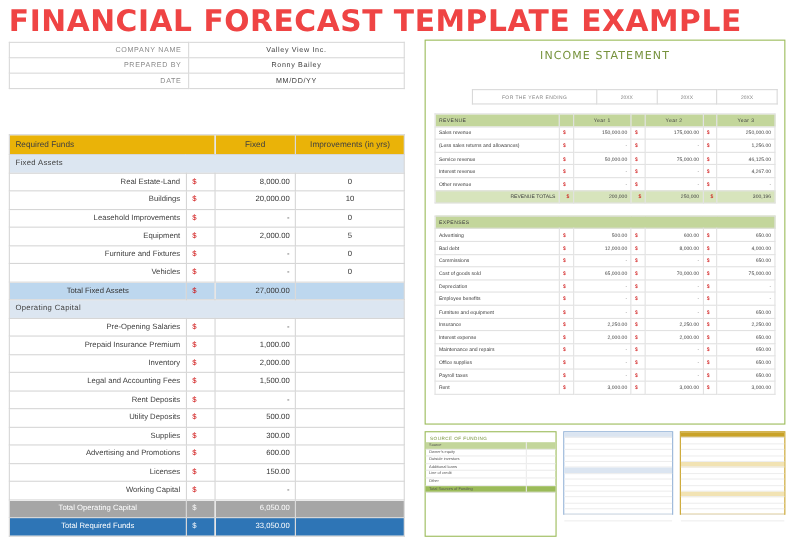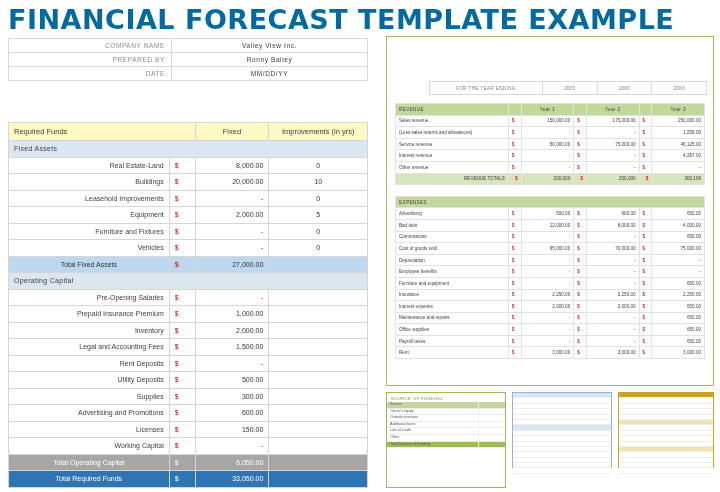--- a/index.html
+++ b/index.html
@@ -10,21 +10,21 @@
     color:#333;
     overflow:hidden;
     position:relative;
   }
   .page{position:relative;width:720px;height:492px;}
 
   
   .main-title{
     position:absolute;left:8px;top:4px;
     font-size:27px;font-weight:bold;letter-spacing:.5px;
-    color:#0369a1;
+    color:#ef4444;
     font-family:"DejaVu Sans", sans-serif;
   }
 
   
   .hdr-table{
     position:absolute;left:8px;top:38px;width:360px;
     border-collapse:collapse;font-size:6.5px;color:#7f7f7f;
   }
   .hdr-table td{
     border:1px solid #d9d9d9;height:13px;padding:0 6px;
@@ -41,21 +41,21 @@
   }
   .exp-table{
     position:absolute;left:8px;top:122px;width:360px;
     border-collapse:collapse;font-size:7px;
   }
   .exp-table td,.exp-table th{
     border:1px solid #d6d6d6;height:15.5px;padding:0 5px;
     white-space:nowrap;overflow:hidden;
   }
   .exp-table th{
-    background:#fef9c3;color:#404040;font-weight:normal;font-size:7.5px;
+    background:#eab308;color:#404040;font-weight:normal;font-size:7.5px;
     text-align:center;height:17px;
   }
   .exp-table th.c0{text-align:left;}
   .col0{width:168px;}
   .col1{width:18px;text-align:left;color:#c00;}
   .col2{width:72px;text-align:right;}
   .col3{width:92px;text-align:center;}
   .sec{background:#dce6f1;color:#404040;text-align:left;letter-spacing:.3px;}
   .ind{text-align:right;color:#404040;padding-right:8px;}
   .tot-blue{background:#bdd7ee;font-weight:normal;}
@@ -262,20 +262,21 @@
         <tr>
           <td class="col0 tot-label tot-dark">Total Required Funds</td>
           <td class="col1 tot-dark"><span class="money-sym">$</span></td>
           <td class="col2 tot-dark">33,050.00</td>
           <td class="col3 tot-dark"></td>
         </tr>
       </tbody>
   </table>
 
   <div class="inc-panel">
+    <div class="inc-title">INCOME STATEMENT</div>
     <table class="inc-sub">
       <tbody>
           <tr>
         <td class="l">FOR THE YEAR ENDING</td>
         <td>20XX</td>
         <td>20XX</td>
         <td>20XX</td>
       </tr>
     </tbody>
       </table>

